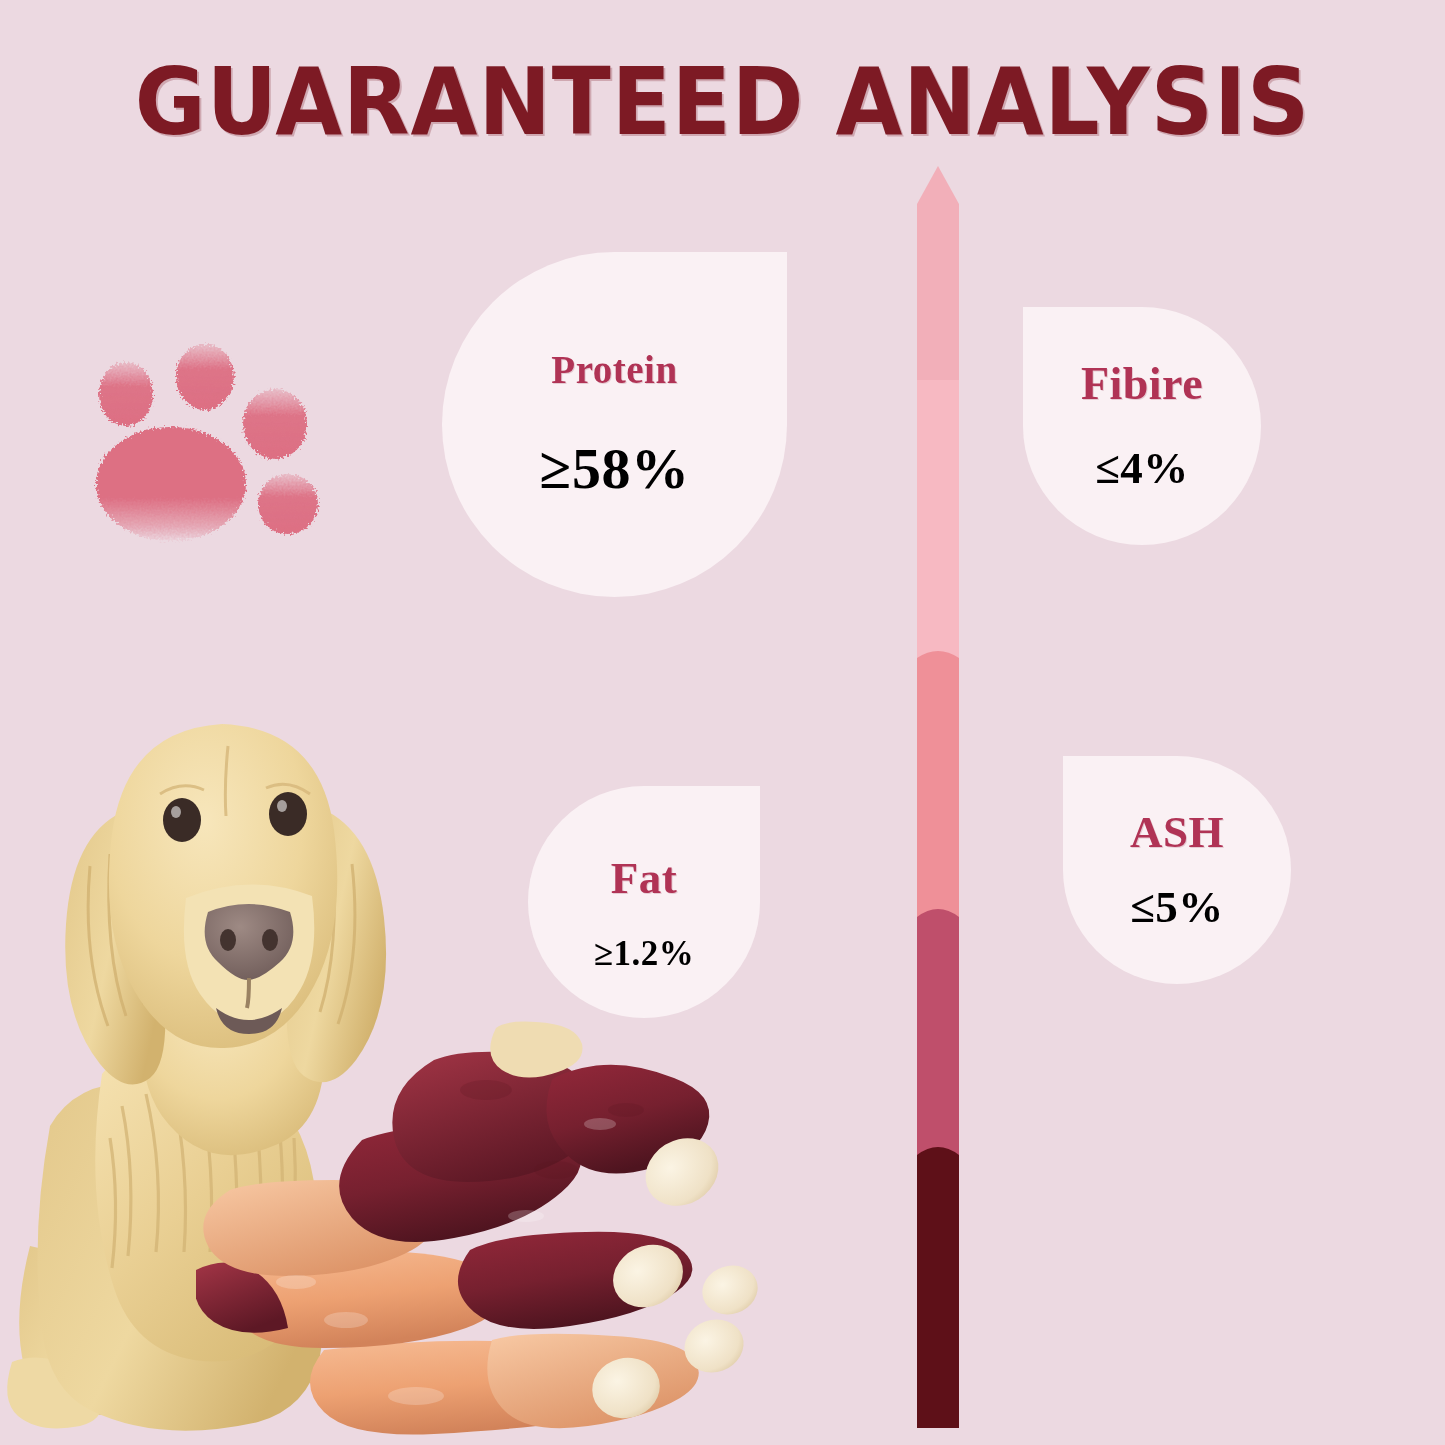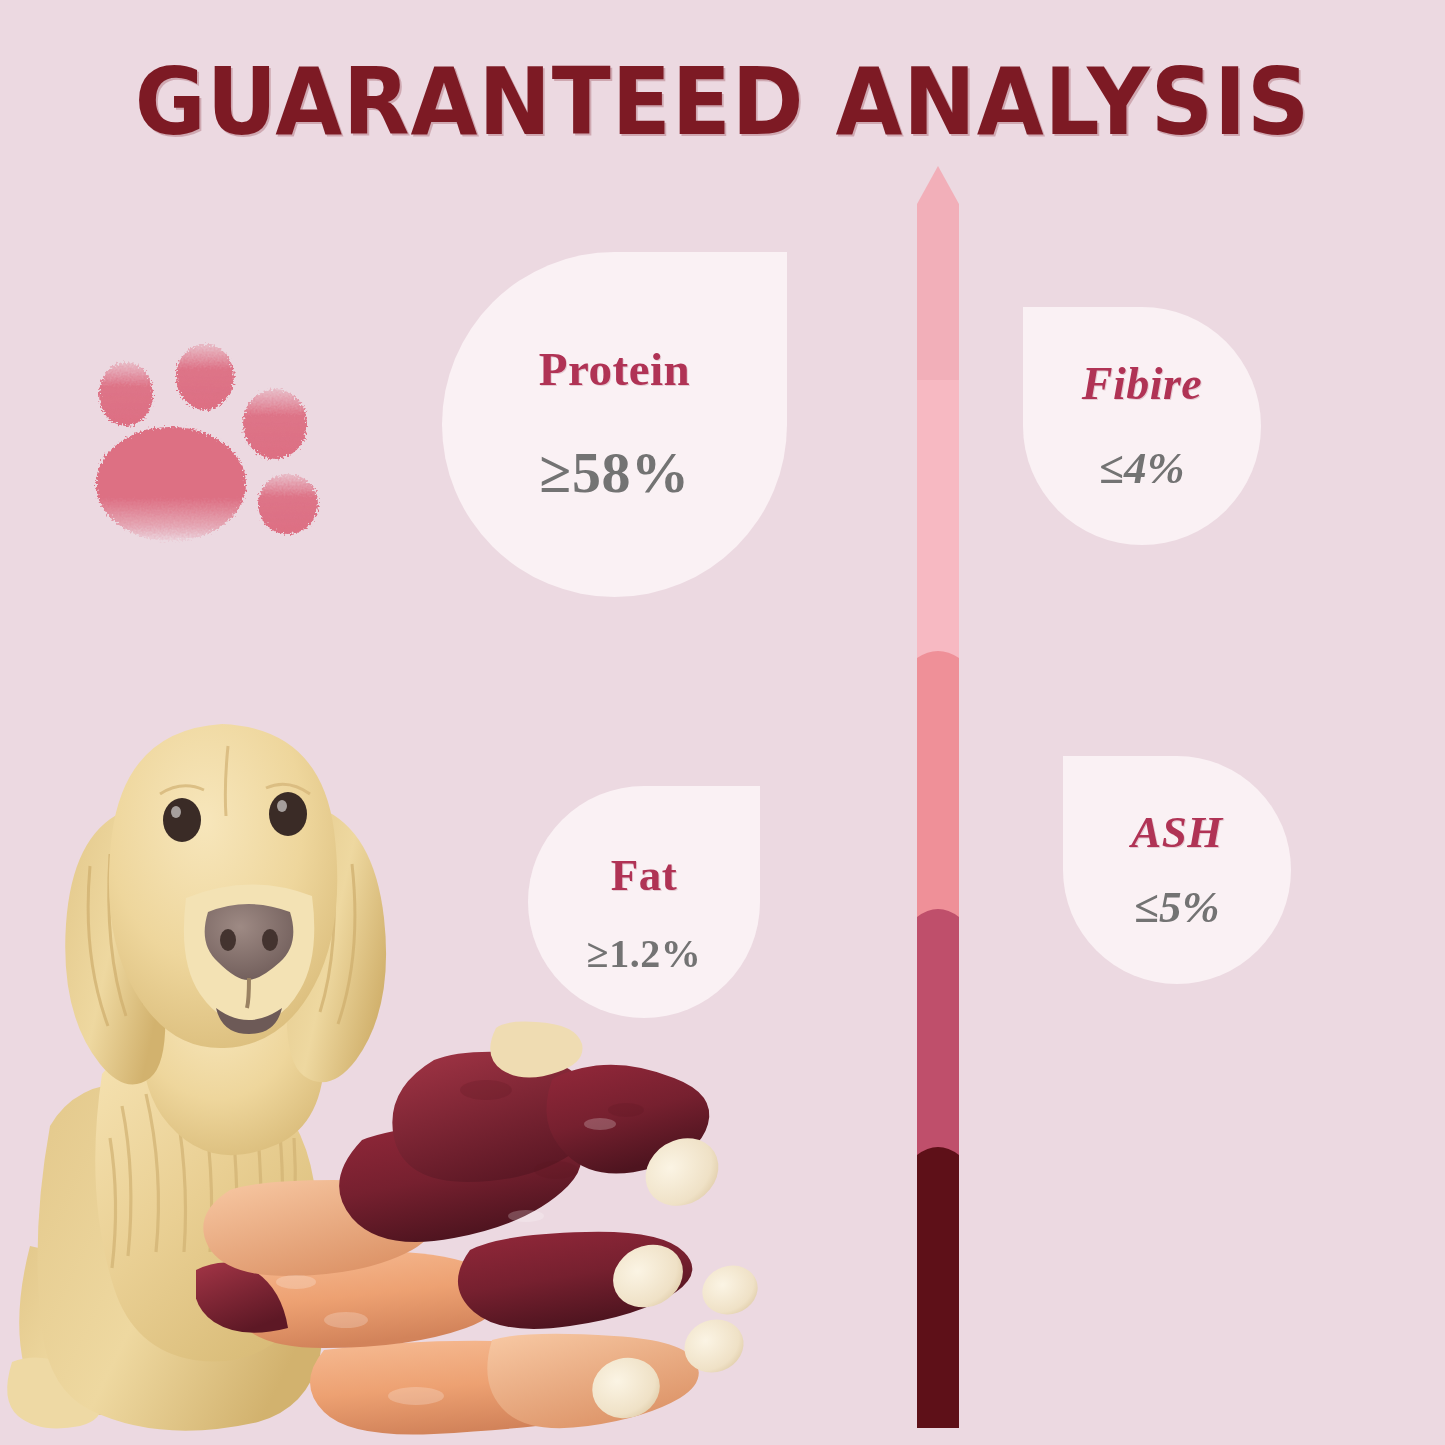--- a/index.html
+++ b/index.html
@@ -35,50 +35,50 @@
     position:absolute;
     background:#faf1f4;
     display:flex;flex-direction:column;
     align-items:center;justify-content:center;
     text-align:center;
     box-sizing:border-box;
   }
   
   .badge.tr-square{border-radius:50% 0 50% 50%;}
   
-  .badge.tl-square{border-radius:0 50% 50% 50%;font-style:italic;}
+  .badge.tl-square{border-radius:0 50% 50% 50%;}
 
   .badge .lbl{
     color:#b03355;
     font-weight:bold;
     font-family:"Liberation Serif", serif;
     line-height:1.05;
     letter-spacing:0.5px;
     text-shadow:1px 1px 0 rgba(140,35,60,0.18);
   }
   .badge .val{
-    color:#737373;
+    color:#000000;
     font-weight:bold;
     font-family:"Liberation Serif", serif;
     line-height:1.05;
     letter-spacing:0.5px;
     margin-top:12px;
   }
 
   #badge-protein{left:442px;top:252px;width:345px;height:345px;}
-  #badge-protein .lbl{font-size:47px;margin-bottom:36px;}
+  #badge-protein .lbl{font-size:39px;margin-bottom:36px;}
   #badge-protein .val{font-size:58px;}
 
   #badge-fibire{left:1023px;top:307px;width:238px;height:238px;}
   #badge-fibire .lbl{font-size:46px;margin-bottom:24px;}
   #badge-fibire .val{font-size:45px;}
 
   #badge-fat{left:528px;top:786px;width:232px;height:232px;}
   #badge-fat .lbl{font-size:45px;margin-bottom:22px;margin-top:23px;}
-  #badge-fat .val{font-size:40px;}
+  #badge-fat .val{font-size:35px;}
 
   #badge-ash{left:1063px;top:756px;width:228px;height:228px;}
   #badge-ash .lbl{font-size:45px;margin-bottom:16px;}
   #badge-ash .val{font-size:45px;}
 
   #badge-moisture{left:1077px;top:1124px;width:268px;height:268px;}
   #badge-moisture .lbl{font-size:48px;margin-bottom:26px;}
   #badge-moisture .val{font-size:48px;}
 
   

